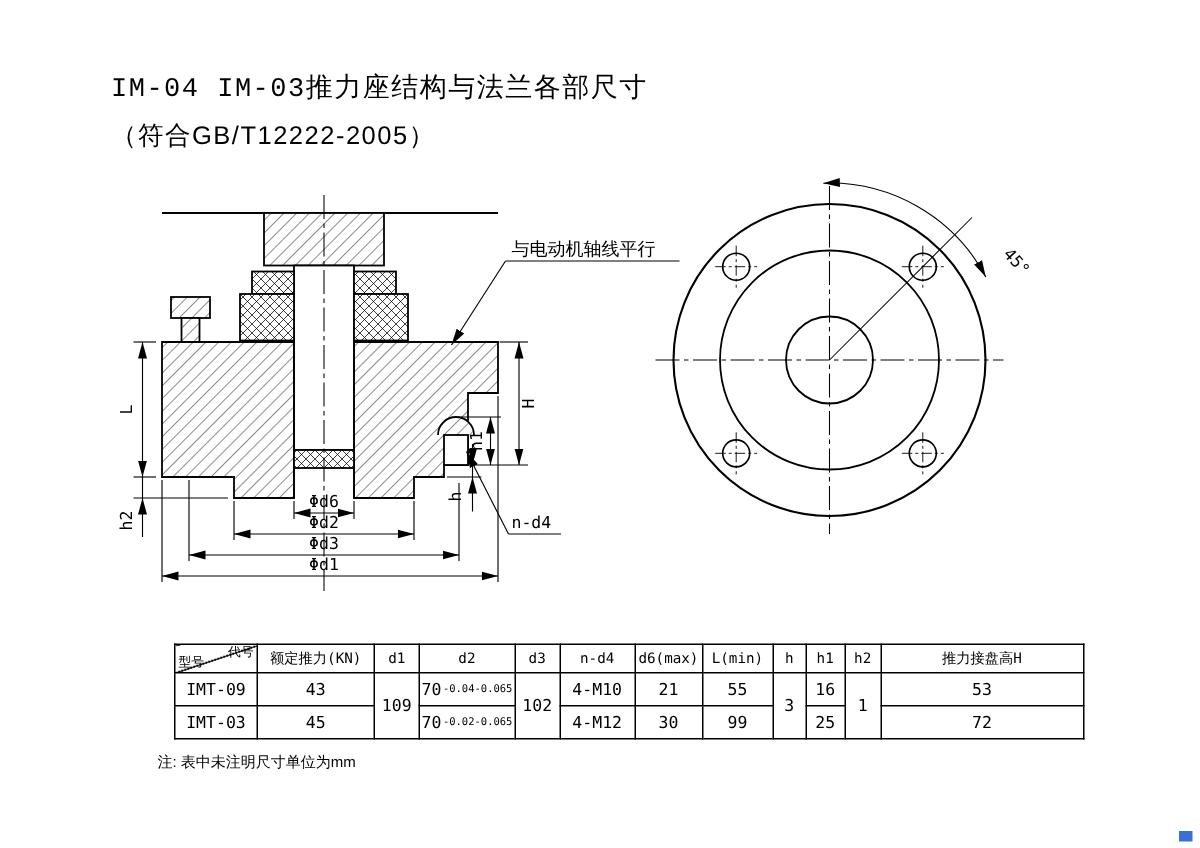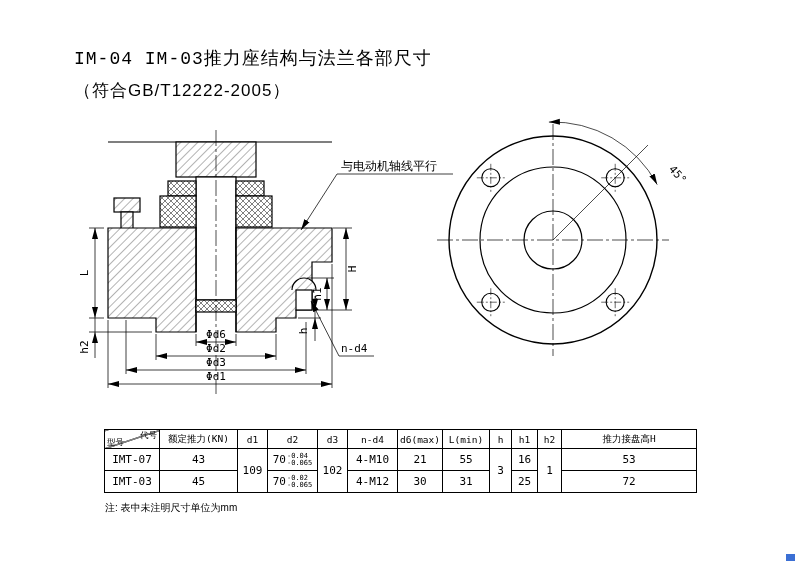--- a/index.html
+++ b/index.html
@@ -6,31 +6,31 @@
   body{width:800px;height:565px;position:relative;background:#fff;color:#000;
        font-family:"Liberation Sans","DejaVu Sans",sans-serif;overflow:hidden}
   .title{position:absolute;left:74px;top:46px;font-size:18px;letter-spacing:1px;white-space:nowrap;
          font-family:Liberation Mono, monospace}
   .subtitle{position:absolute;left:74px;top:79px;font-size:17px;letter-spacing:1px;white-space:nowrap;
          font-family:Liberation Sans, sans-serif}
   svg.drawing{position:absolute;left:0;top:0}
   svg text{font-family:"DejaVu Sans Mono","Liberation Sans",sans-serif;fill:#000;stroke:none}
   .dimlabel{font-size:11px}
   .cjk{font-size:12px}
-  table.dims{position:absolute;left:104px;top:429px;border-collapse:collapse;table-layout:fixed;
+  table.dims{position:absolute;left:116px;top:429px;border-collapse:collapse;table-layout:fixed;
          font-family:"DejaVu Sans Mono","Liberation Sans",sans-serif}
   .dims th,.dims td{border:1px solid #000;text-align:center;vertical-align:middle;font-weight:400;
          padding:0 1px;white-space:nowrap;overflow:hidden}
   .dims th{height:18px;font-size:9.5px}
   .dims td{height:21px;font-size:11px}
   th.diag{position:relative;padding:0;
     background:linear-gradient(to bottom right,transparent calc(50% - 0.5px),#000 calc(50% - 0.5px),#000 calc(50% + 0.5px),transparent calc(50% + 0.5px))}
   th.diag .diag-top{position:absolute;top:1px;right:2px;font-size:8.5px;line-height:9px}
   th.diag .diag-bot{position:absolute;bottom:1px;left:2px;font-size:8.5px;line-height:9px}
-  td.tolcell .tol{display:inline-flex;flex-direction:column;vertical-align:middle;font-size:7px;
+  td.tolcell .tol{display:inline-flex;flex-direction:row;vertical-align:middle;font-size:7px;
     line-height:7px;text-align:left;margin-left:1px}
   td.tolcell .tol i{font-style:normal}
   .note{position:absolute;left:105px;top:501px;font-size:10px}
   .corner{position:absolute;right:5px;bottom:4px;width:9px;height:7px;background:#3b6fd4}
 </style>
 </head>
 <body>
 
 <div class="title">IM-04 IM-03推力座结构与法兰各部尺寸</div>
 <div class="subtitle">（符合GB/T12222-2005）</div>
@@ -179,21 +179,21 @@
       <th>d6(max)</th>
       <th>L(min)</th>
       <th>h</th>
       <th>h1</th>
       <th>h2</th>
       <th>推力接盘高H</th>
     </tr>
   </thead>
   <tbody>
     <tr>
-      <td>IMT-07</td>
+      <td>IMT-09</td>
       <td>43</td>
       <td rowspan="2">109</td>
       <td class="tolcell"><span>70</span><span class="tol">
             <i>-0.04</i>
             <i>-0.065</i>
           </span></td>
       <td rowspan="2">102</td>
       <td>4-M10</td>
       <td>21</td>
       <td>55</td>
@@ -204,21 +204,21 @@
     </tr>
     <tr>
       <td>IMT-03</td>
       <td>45</td>
       <td class="tolcell"><span>70</span><span class="tol">
             <i>-0.02</i>
             <i>-0.065</i>
           </span></td>
       <td>4-M12</td>
       <td>30</td>
-      <td>31</td>
+      <td>99</td>
       <td>25</td>
       <td>72</td>
     </tr>
   </tbody>
 </table>
 
 <div class="note">注: 表中未注明尺寸单位为mm</div>
 <div class="corner"></div>
 
 </body></html>

